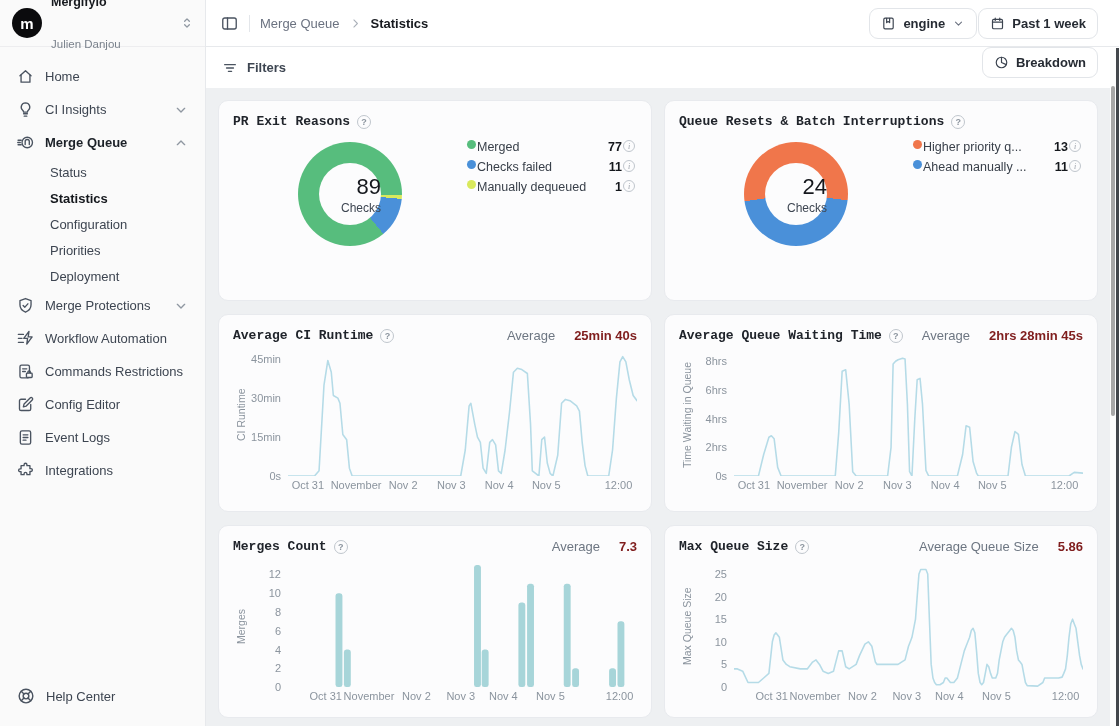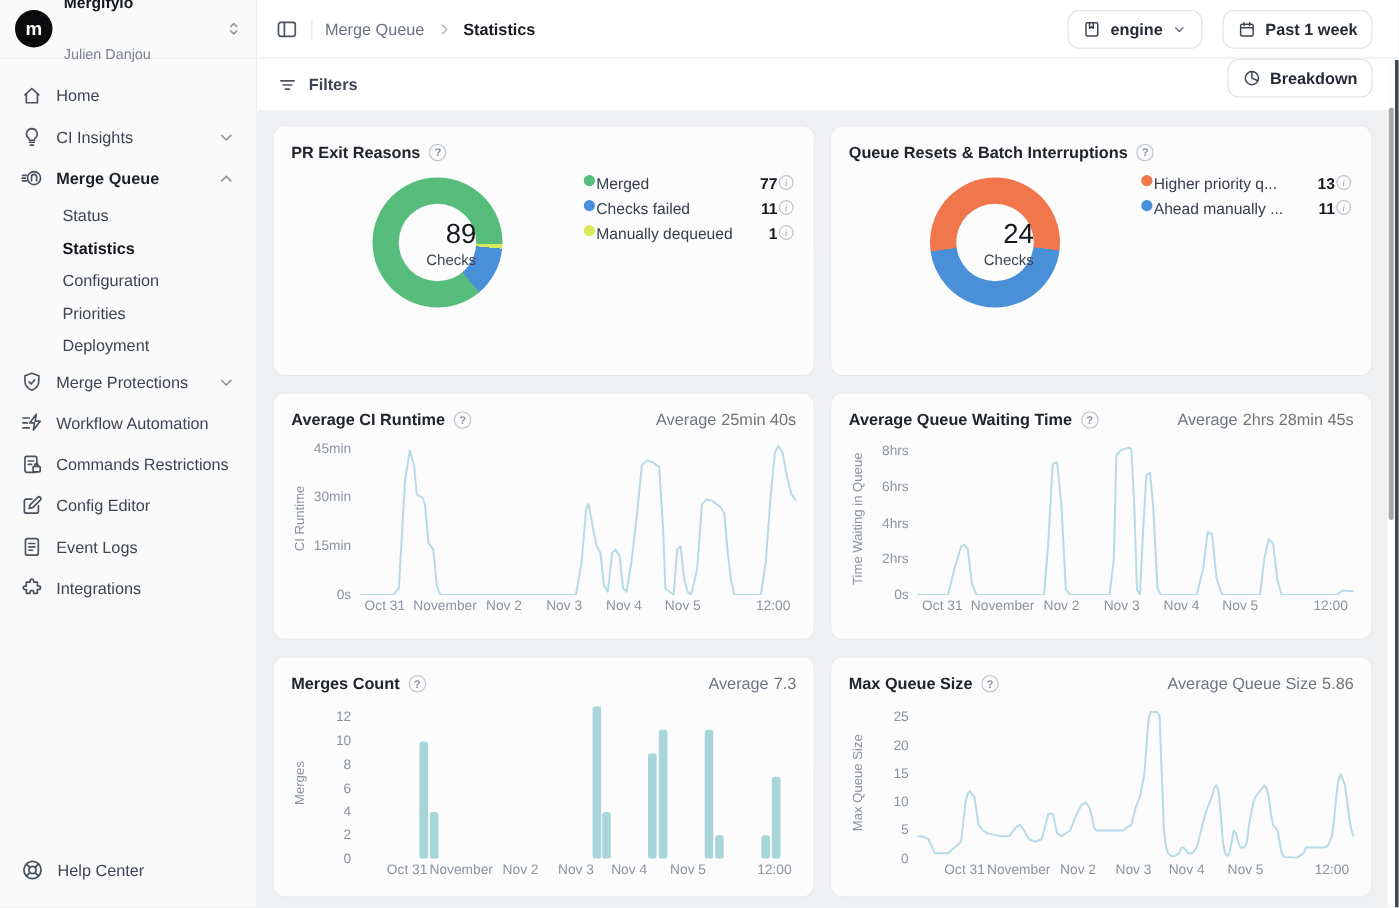--- a/index.html
+++ b/index.html
@@ -30,38 +30,38 @@
   .sb-footer .nico { width:20px; height:20px; color:#4a5360; }
 
   
   .main { flex:1; display:flex; flex-direction:column; min-width:0; background:#fff; }
   .topbar { height:47px; flex:0 0 47px; display:flex; align-items:center; gap:10px; padding:0 21px 0 14px; border-bottom:1px solid #e7e9ec; background:#fff; }
   .tb-icon { width:19px; height:19px; color:#4a5360; cursor:pointer; }
   .tb-sep { width:1px; height:17px; background:#e3e6ea; }
   .crumb { color:#6b7280; cursor:pointer; }
   .crumb-sep { width:13px; height:13px; color:#aab0b9; margin:0 -1px; }
   .crumb.current { color:#16191e; font-weight:700; cursor:default; }
-  .tb-right { margin-left:auto; display:flex; gap:16px; }
+  .tb-right { margin-left:auto; display:flex; gap:1px; }
   .btn { display:inline-flex; align-items:center; gap:7px; border:1px solid #e2e5e9; border-radius:9px; background:#fff; padding:0 11px; height:31px; font-size:13px; font-weight:600; color:#262b33; cursor:pointer; font-family:inherit; }
   .btn .bico { width:15px; height:15px; color:#3d4551; }
   .btn .bchev { width:13px; height:13px; color:#6b7280; }
 
   .toolbar { height:42px; flex:0 0 42px; display:flex; padding:0 21px 0 16px; border-bottom:1px solid #eef0f2; background:#fff; }
   .filters-btn { display:inline-flex; align-items:center; gap:9px; background:none; border:none; color:#3d4551; font-weight:600; font-size:13px; cursor:pointer; font-family:inherit; padding:0; }
   .filters-btn .bico { width:16px; height:16px; color:#4a5360; }
   .breakdown-btn { margin-left:auto; }
 
   .content { flex:1; background:#eef0f2; padding:11px 21px 0 12px; display:grid; grid-template-columns:1fr 1fr; grid-template-rows:201px 198px 193px; gap:13px 12px; overflow:hidden; }
 
   .card { background:#fcfcfd; border:1px solid #e8eaee; border-radius:10px; padding:13px 14px; overflow:hidden; }
   .card-head { display:flex; align-items:center; }
-  .card-title { font-size:13px; font-weight:700; color:#20242b; }
+  .card-title { font-size:13px; font-weight:700; color:#20242b;font-family:Liberation Mono, monospace; }
   .help-badge { width:14px; height:14px; border-radius:50%; border:1.2px solid #c0c6cd; color:#8b949e; font-size:9px; font-weight:700; display:inline-flex; align-items:center; justify-content:center; margin-left:7px; cursor:pointer; }
   .card-avg { margin-left:auto; color:#6d7682; font-size:13px; }
-  .card-avg b { color:#737373; font-weight:400; margin-left:4px; }
+  .card-avg b { color:#7f1d1d; font-weight:700; margin-left:19px; }
 
   
   .pie-body { display:flex; margin-top:2px; }
   .donut-wrap { flex:1; display:flex; justify-content:center; padding-top:11px; }
   .donut { width:104px; height:104px; border-radius:50%; position:relative; }
   .donut-hole { position:absolute; inset:21px; border-radius:50%; background:#fcfcfd; display:flex; flex-direction:column; align-items:flex-end; justify-content:center; }
   .donut-num { font-size:22px; color:#15181d; }
   .donut-cap { font-size:12px; color:#3d4551; margin-top:1px; }
   .legend { width:170px; padding:9px 2px 0 0; }
   .legend-row { display:flex; align-items:flex-start; height:20px; gap:1px; }

